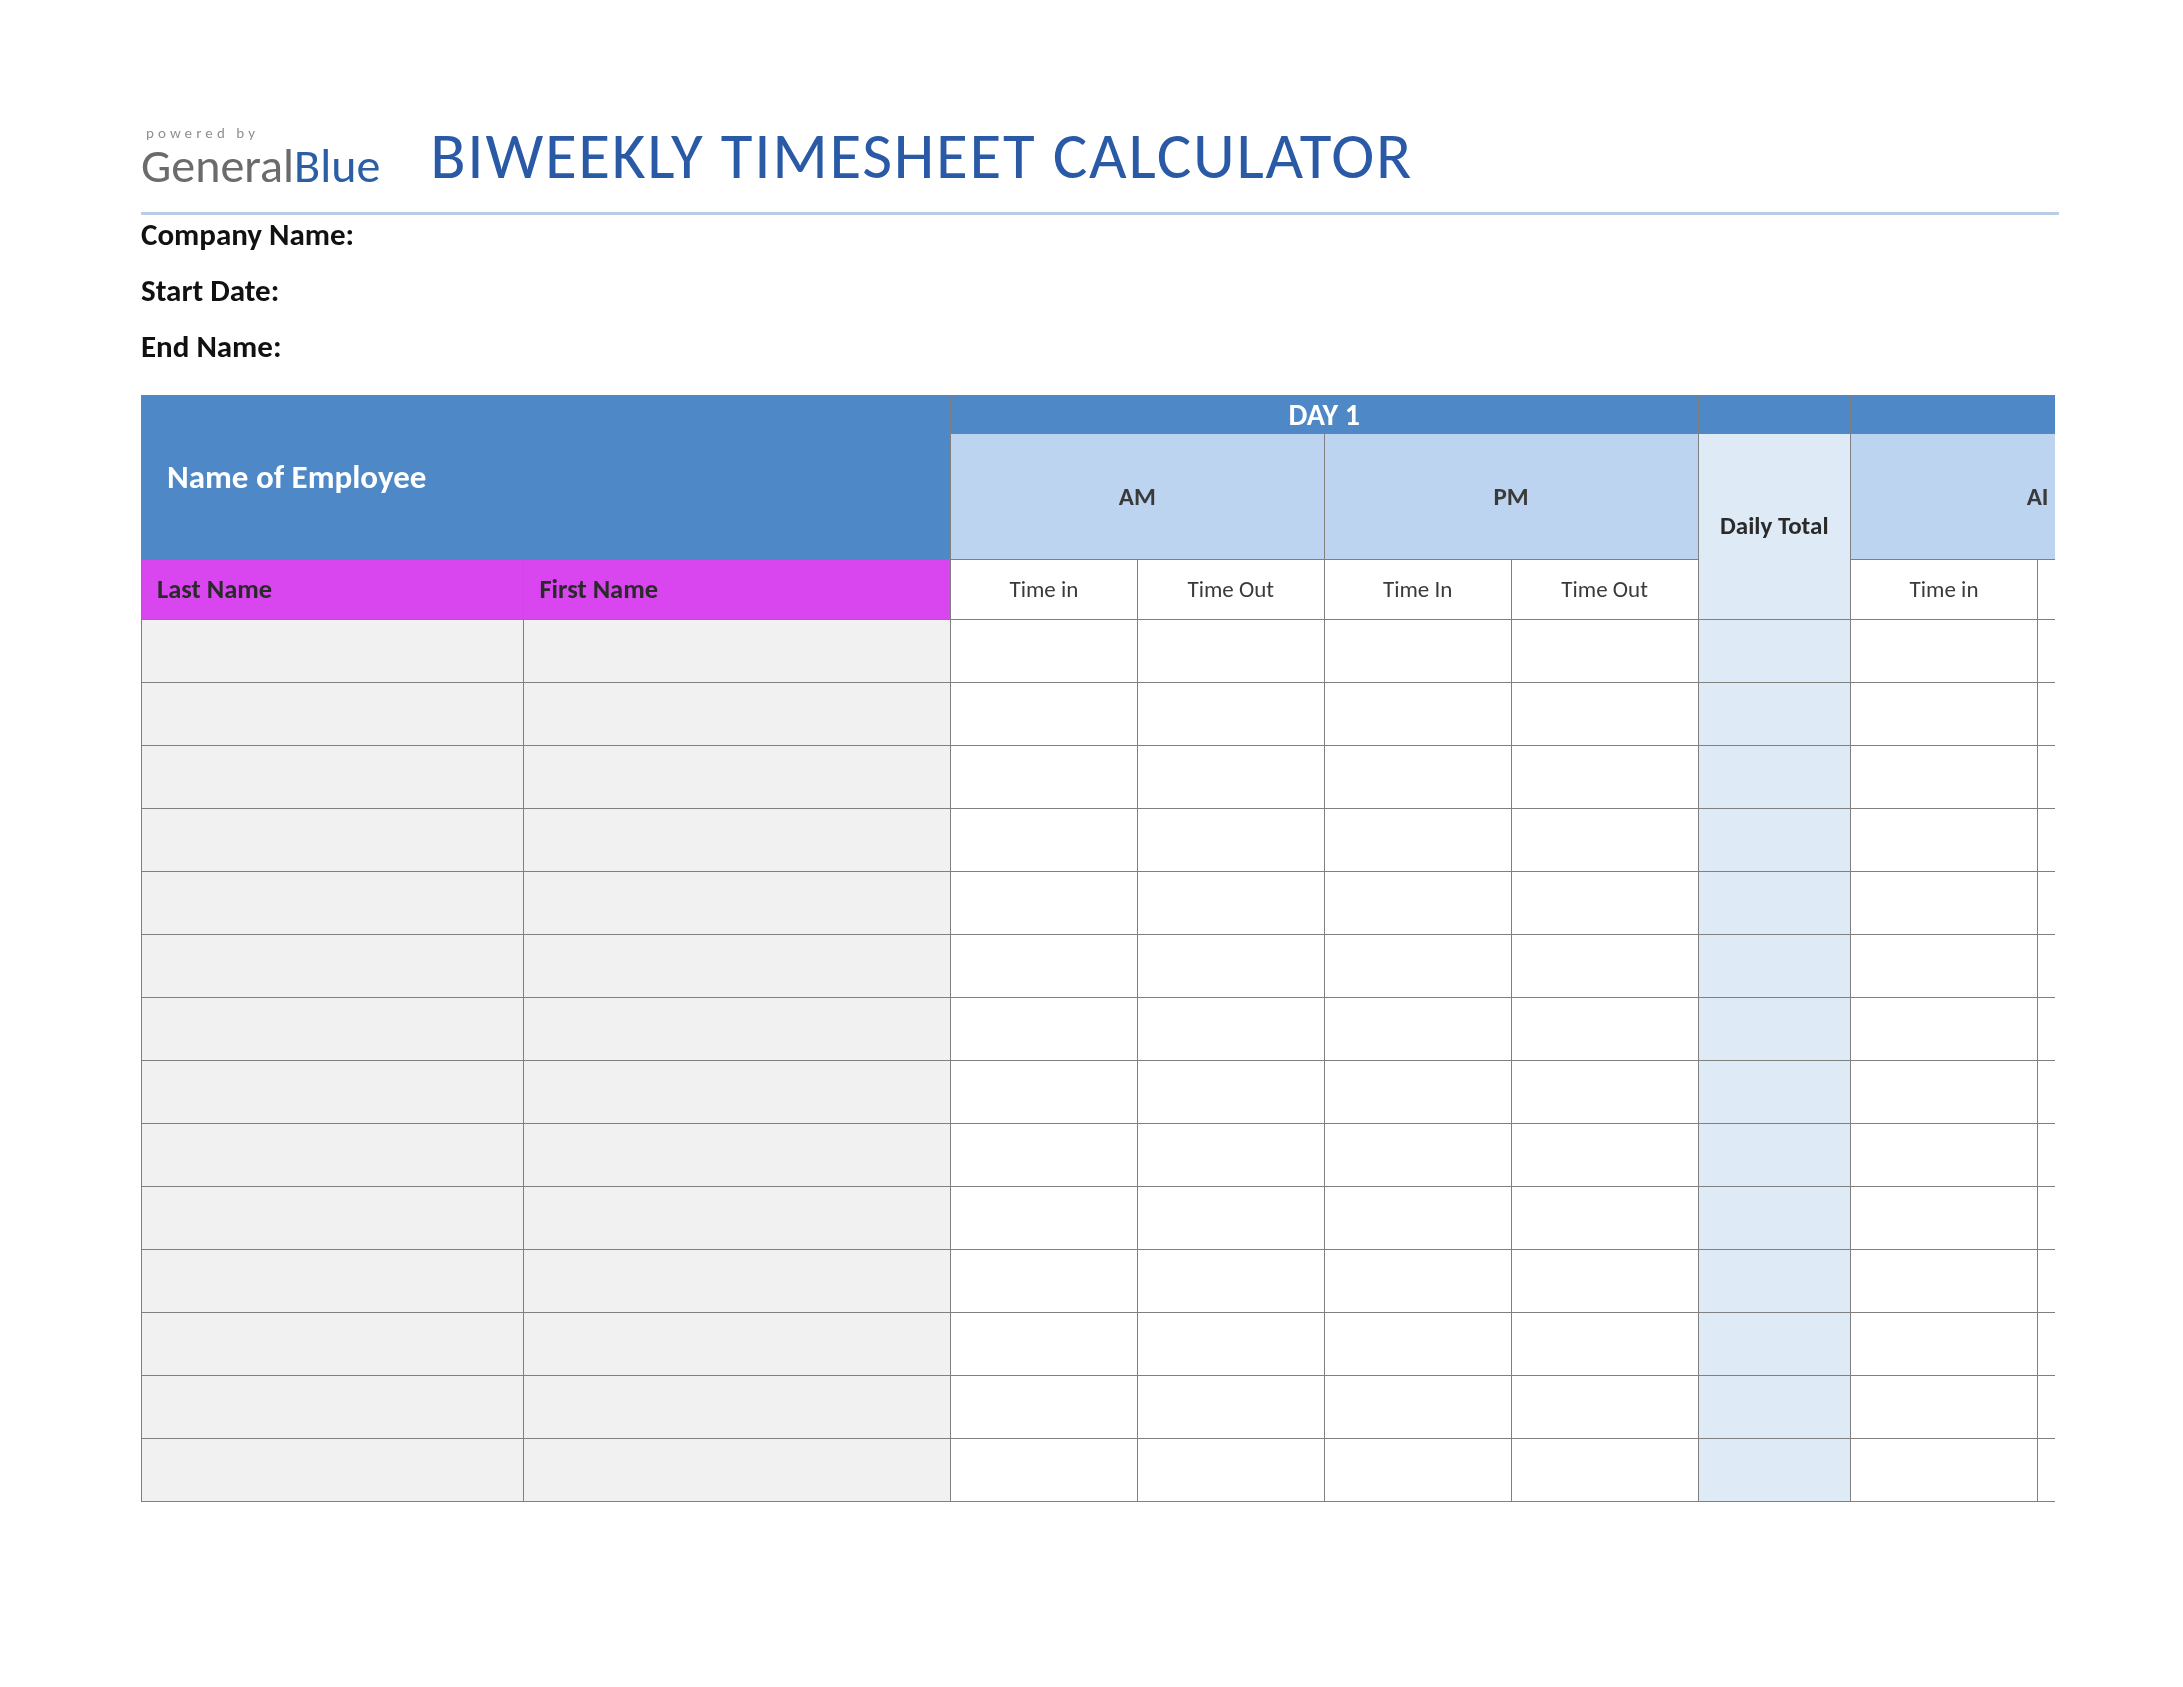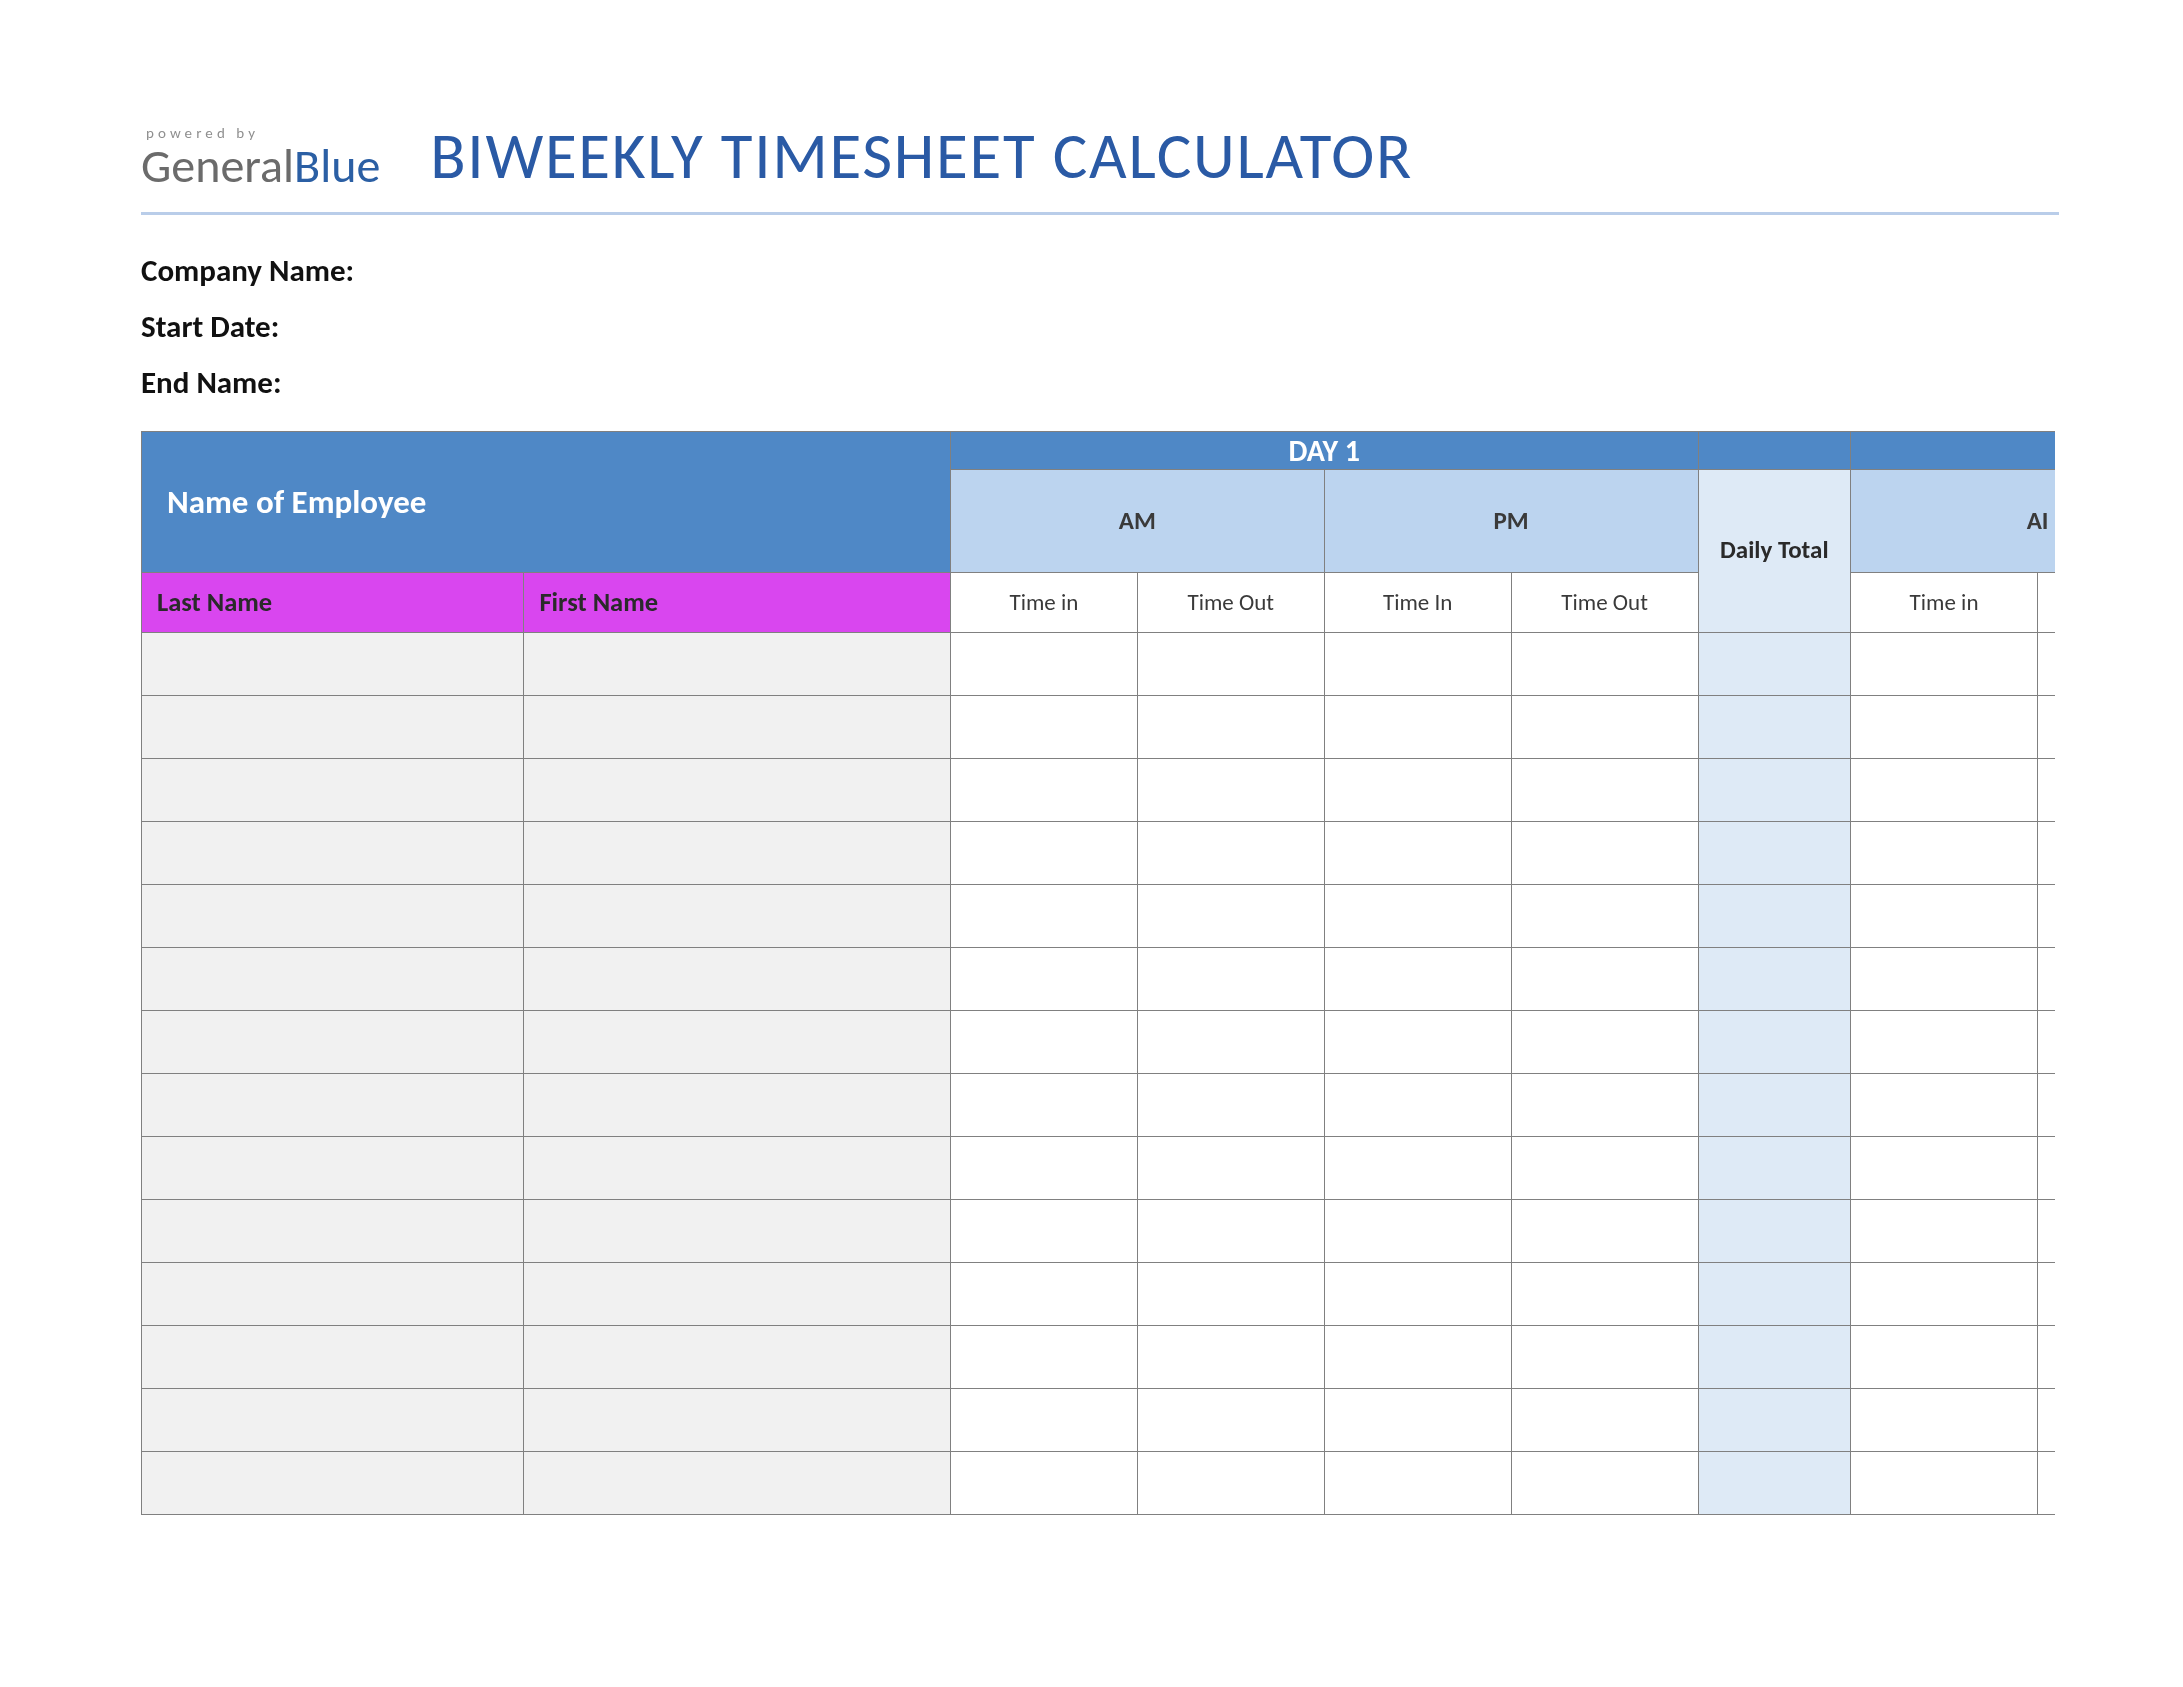--- a/index.html
+++ b/index.html
@@ -10,39 +10,39 @@
   
   .header-row { display: flex; align-items: flex-end; gap: 50px; }
   .logo-block { padding-bottom: 5px; }
   .logo-powered { font-size: 15px; color: #8f8f8f; letter-spacing: 4.1px; margin-left: 5px; }
   .logo-name { font-size: 48px; color: #6b6b6b; font-weight: 300; line-height: 1; }
   .logo-name .blue { color: #2b5fa4; font-weight: 400; }
   .page-title { font-size: 65px; color: #2a5aa5; letter-spacing: 1.7px; font-weight: 400; }
   .title-rule { margin-top: 16.5px; height: 3.3px; background: #b9cde9; width: 100%; }
 
   
-  .meta { margin-top: 36px; font-size: 31px; font-weight: 700; color: #111; }
+  .meta { font-size: 31px; font-weight: 700; color: #111; }
   .meta-row { margin-bottom: 18px; display: flex; gap: 13.2px; }
   .meta-label {}
   .meta-value { font-weight: 400; min-width: 8.3px; }
 
   
   .sheet-wrap { margin-top: 30px; width: 1914px; overflow: hidden; }
   table.sheet { border-collapse: collapse; table-layout: fixed; width: 2084px; }
   table.sheet th, table.sheet td { border: 1.7px solid #808080; }
 
   
   col.c-ln   { width: 356px; }
   col.c-fn   { width: 397px; }
   col.c-time { width: 174px; }
   col.c-daily{ width: 142px; }
 
   
   th { font-weight: 700; }
-  .hdr-emp { background: #4f88c6; color: #ffffff; font-size: 33px; text-align: left; padding: 0 25px; vertical-align: middle; height: 141px; }
+  .hdr-emp { background: #4f88c6; color: #ffffff; font-size: 33px; text-align: left; padding: 0 25px; vertical-align: middle; height: 164px; }
   .hdr-day { background: #4f88c6; color: #ffffff; font-size: 30px; text-align: center; height: 35px; }
   .hdr-ampm { background: #bcd4ef; color: #3a3a3a; font-size: 25px; text-align: center; height: 45px; }
   .hdr-daily { background: #deeaf6; color: #2a2a2a; font-size: 25px; text-align: center; line-height: 1.15; padding: 3.3px 5px; }
   .hdr-name { background: #d946ef; color: #2a2a2a; font-size: 26.5px; text-align: left; padding: 2px 15px; height: 60px; }
   .hdr-time { background: #ffffff; color: #3a3a3a; font-size: 23px; font-weight: 400; text-align: center; }
 
   
   tbody td { height: 63px; background: #ffffff; }
   tbody td.name-cell { background: #f1f1f1; }
   tbody td.daily-cell { background: #deeaf6; }

